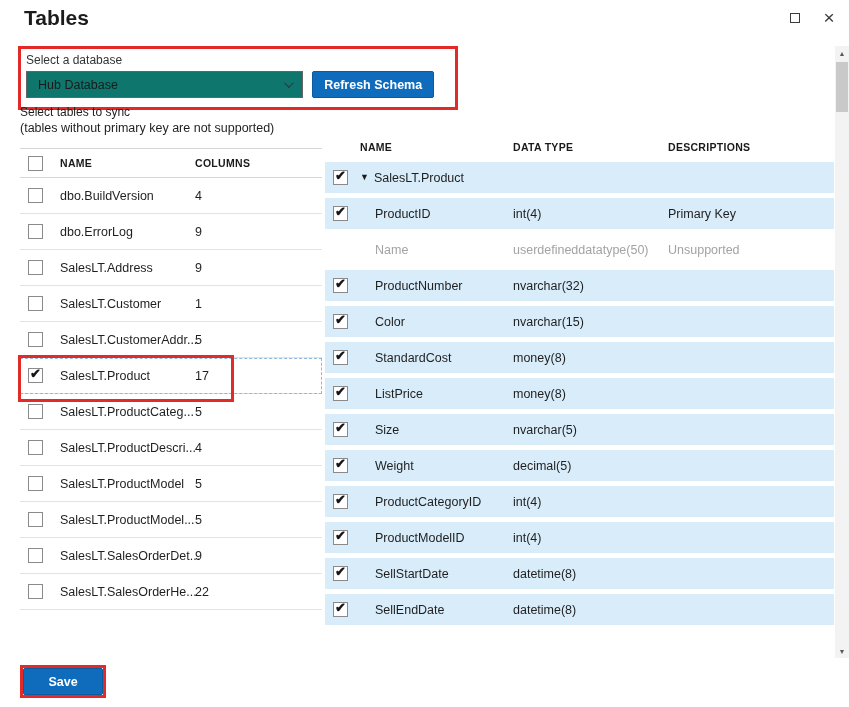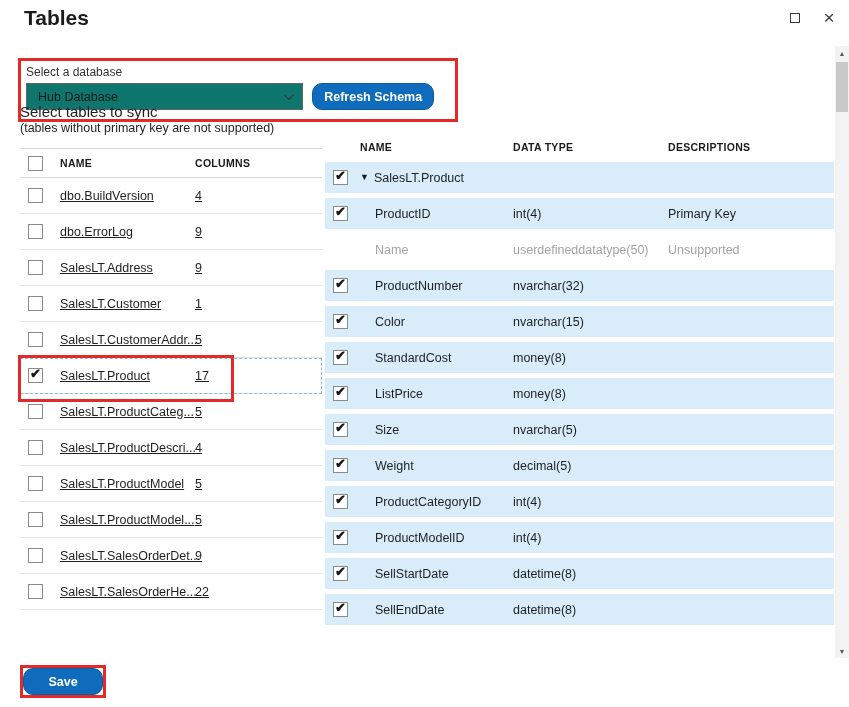--- a/index.html
+++ b/index.html
@@ -9,35 +9,35 @@
 
   
   .titlebar { position:absolute; top:0; left:0; right:0; height:40px; }
   .page-title { position:absolute; left:24px; top:6px; font-size:21px; font-weight:600; color:#1b1b1b; }
   .win-controls { position:absolute; top:10px; right:12px; display:flex; gap:18px; align-items:center; }
   .win-btn { width:16px; height:16px; display:flex; align-items:center; justify-content:center; cursor:pointer; color:#3b3b3b; }
   .square-glyph { width:10px; height:10px; border:1.4px solid #3b3b3b; display:inline-block; }
   .close-glyph { font-size:19px; line-height:16px; color:#3b3b3b; }
 
   
-  .db-section { position:absolute; left:18px; top:58px; width:440px; border:3px solid var(--annotation_red,#e22b28); padding:4px 21px 9px 5px; }
+  .db-section { position:absolute; left:18px; top:46px; width:440px; border:3px solid var(--annotation_red,#e22b28); padding:4px 21px 9px 5px; }
   .db-label { font-size:12px; color:#333; display:block; margin-bottom:4px; }
   .db-row { display:flex; align-items:center; }
   .db-select { width:295px; height:27px; border:1px solid #646464; background:#0f766e; display:flex; align-items:center; justify-content:space-between; padding:0 11px; font-size:12.5px; color:#1a1a1a; cursor:pointer; }
   .chev { width:7px; height:7px; border-right:1.6px solid #333; border-bottom:1.6px solid #333; transform:rotate(45deg) translateY(-2px); }
-  .btn-primary { height:27px; background:var(--accent_blue,#0f6cbd); color:#fff; border:1px solid #0c5ba0; font-family:"Liberation Sans",sans-serif; font-size:12.5px; font-weight:700; cursor:pointer; border-radius:10px; }
+  .btn-primary { height:27px; background:var(--accent_blue,#0f6cbd); color:#fff; border:1px solid #0c5ba0; font-family:"Liberation Sans",sans-serif; font-size:12.5px; font-weight:700; cursor:pointer; border-radius:2px; }
   .refresh-btn { margin-left:9px; width:130px; }
 
   
   .left-panel { position:absolute; left:20px; top:104px; width:302px; }
-  .panel-title { font-size:15px; color:#1f1f1f; line-height:16px; }
+  .panel-title { font-size:12px; color:#1f1f1f; line-height:16px; }
   .panel-subtitle { font-size:12.5px; color:#1f1f1f; line-height:16px; }
   .ltable-header { margin-top:12px; height:30px; border-top:1px solid #d6d6d6; border-bottom:1px solid #d6d6d6; display:grid; grid-template-columns:40px 135px 1fr; align-items:center; }
   .col-h { font-size:10.5px; font-weight:700; color:#1a1a1a; letter-spacing:.3px; }
-  .trow { position:relative; height:36px; border-bottom:1px solid #e3e3e3; display:grid; grid-template-columns:40px 135px 1fr; align-items:center; font-size:12.5px; color:#1f1f1f; background:#fff; cursor:pointer;text-decoration:underline; }
+  .trow { position:relative; height:36px; border-bottom:1px solid #e3e3e3; display:grid; grid-template-columns:40px 135px 1fr; align-items:center; font-size:12.5px; color:#1f1f1f; background:#fff; cursor:pointer; }
   .trow.selected { outline:1px dashed var(--selection_dash_blue,#8fb8e0); outline-offset:-1px; }
   .trow.annotated::before { content:""; position:absolute; left:-2px; top:-3px; height:41px; width:210px; border:3px solid var(--annotation_red,#e22b28); pointer-events:none; z-index:3; }
 
   
   .cb { width:15px; height:15px; border:1px solid #8a8a8a; background:#fff; display:inline-block; position:relative; margin-left:8px; cursor:pointer; }
   .cb.checked::after { content:"\2714"; position:absolute; left:1px; top:-3px; font-size:13px; font-weight:700; color:#161616; }
   .cb.hidden { visibility:hidden; }
 
   
   .right-panel { position:absolute; left:325px; top:104px; width:509px; }

